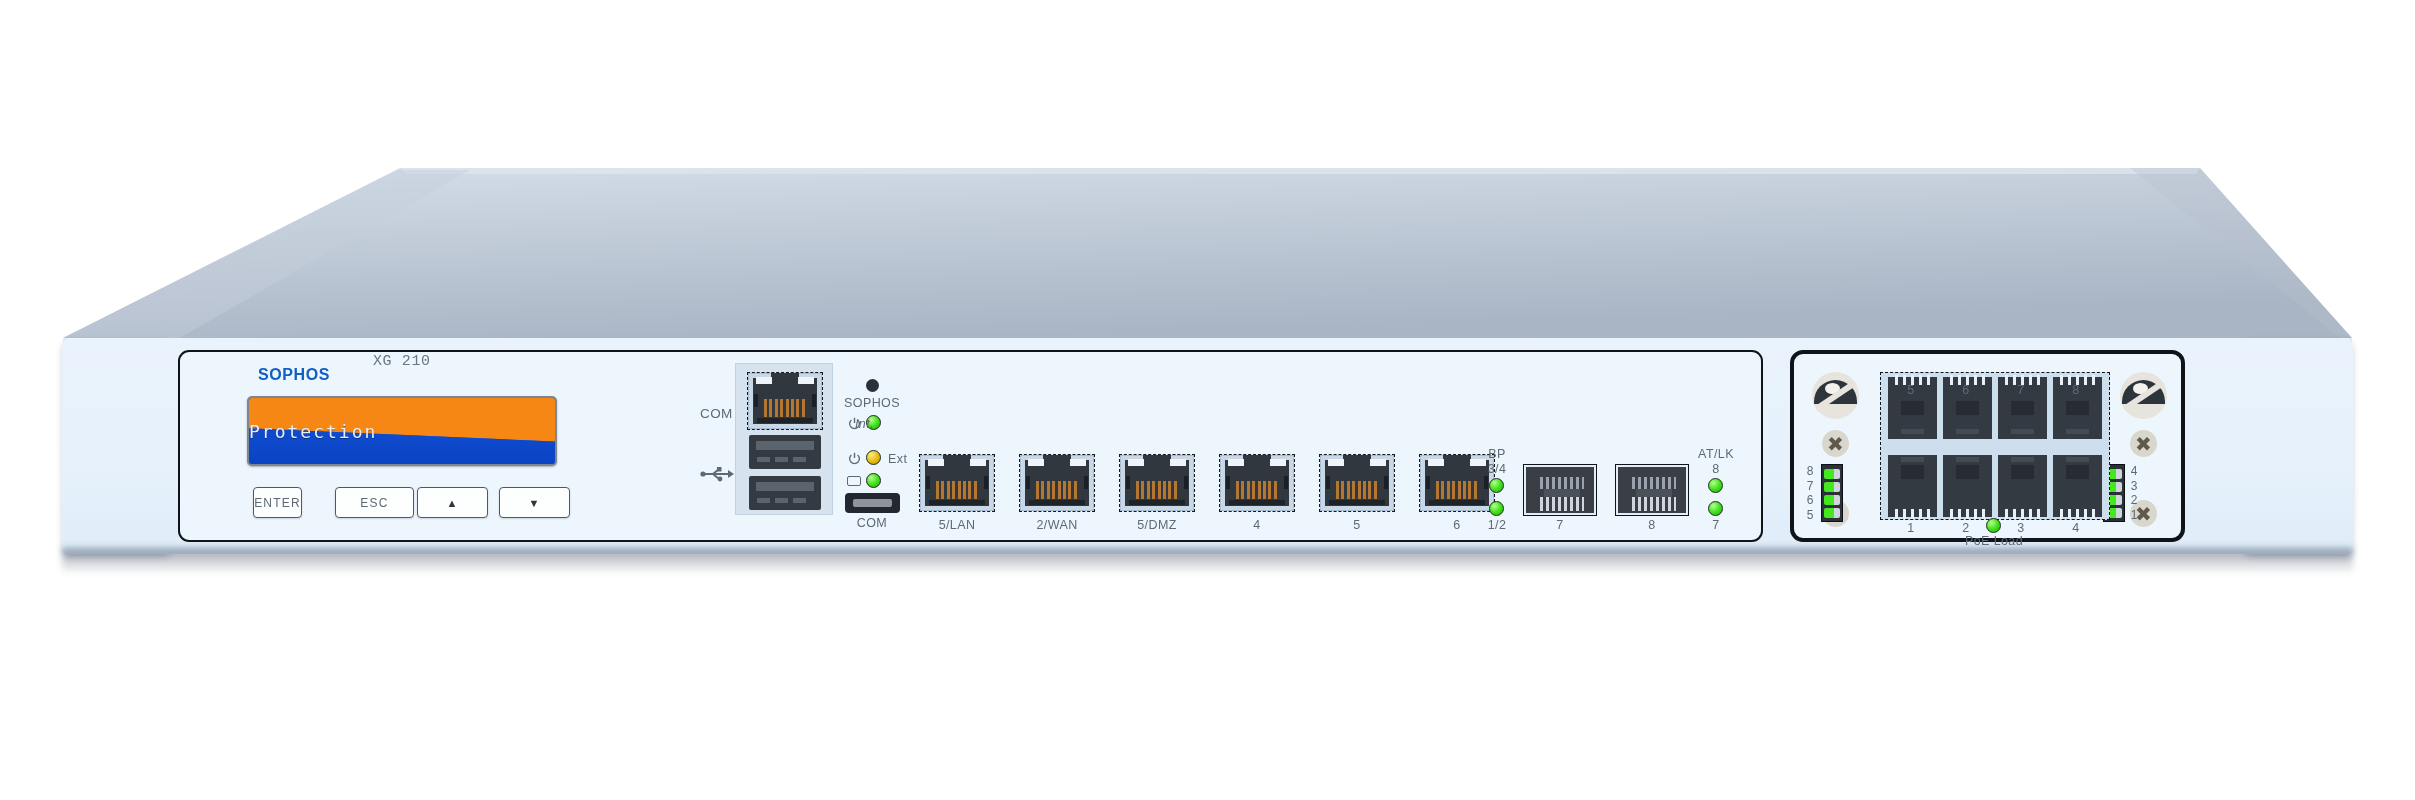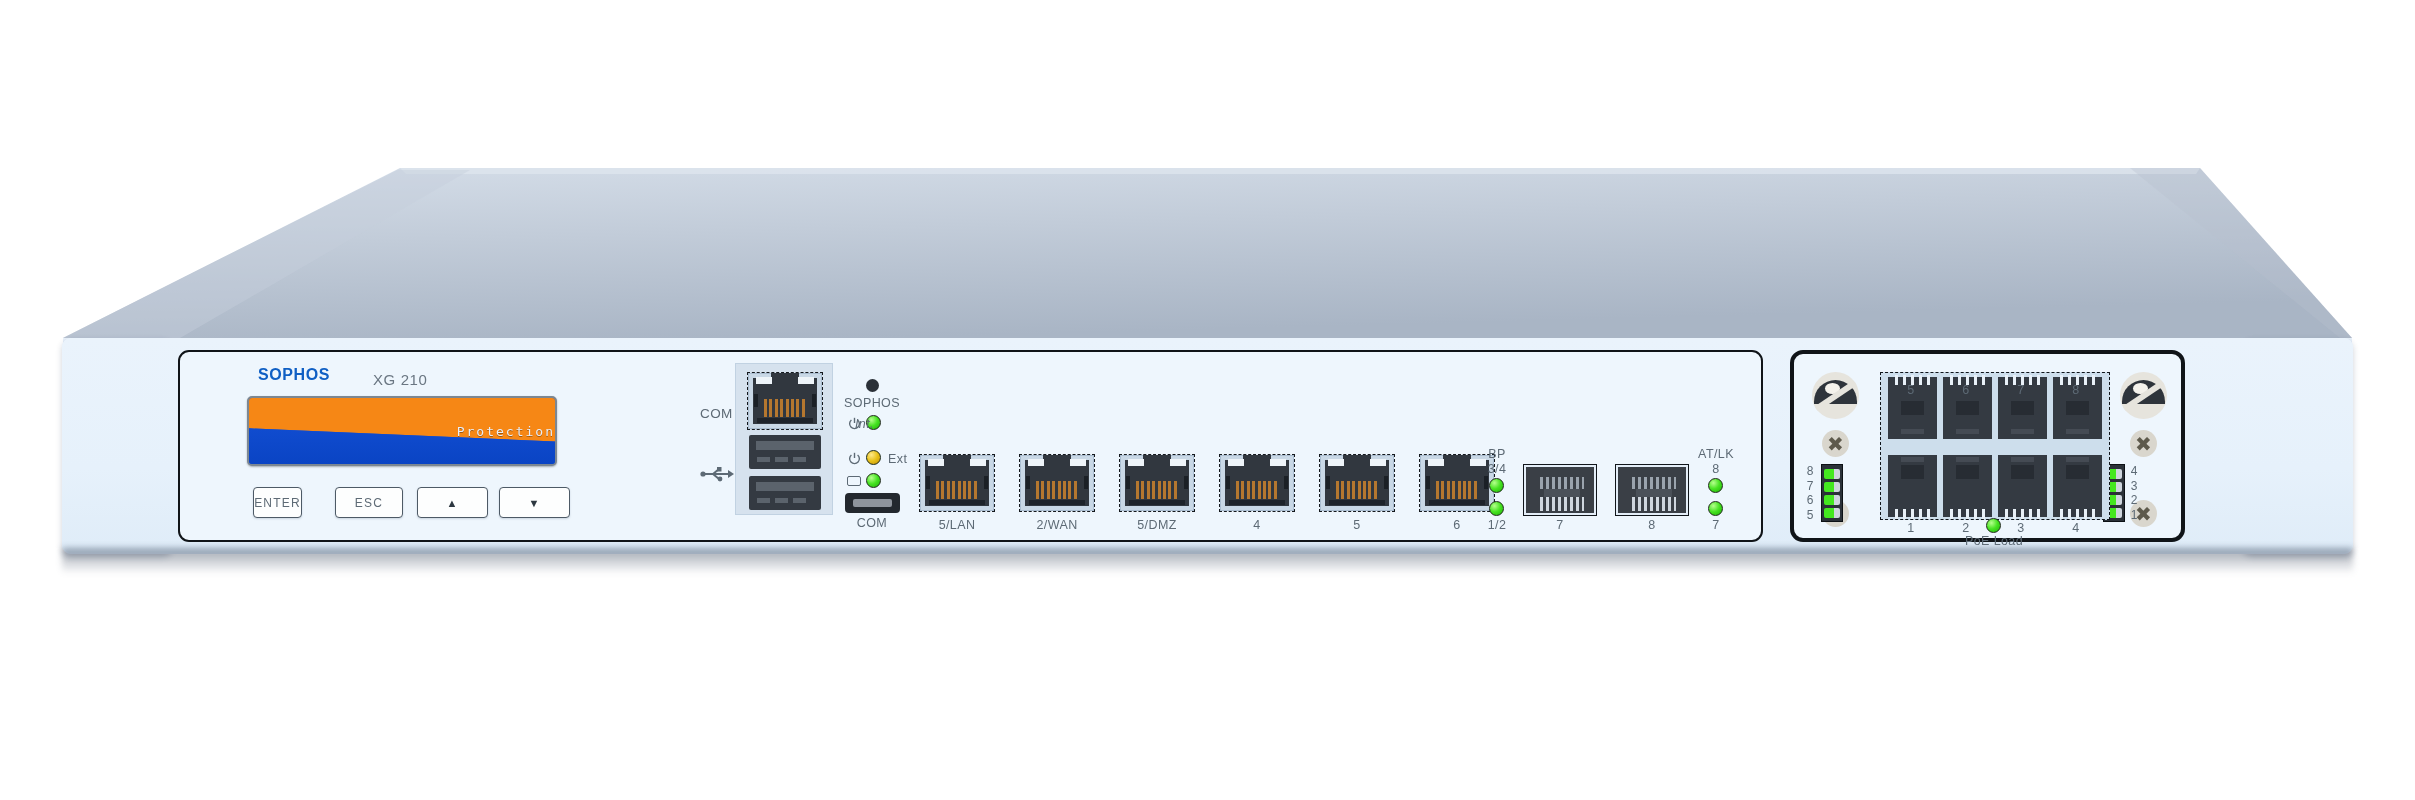--- a/index.html
+++ b/index.html
@@ -62,57 +62,57 @@
     white-space:nowrap; font-family:"Liberation Sans", sans-serif;
   }
   .lbl.c{ transform:translateX(-50%); text-align:center; }
 
   
   .logo{
     position:absolute; left:258px; top:366px;
     font-size:16px; font-weight:700; letter-spacing:.6px; color:#0f5fc4;
   }
   .model{
-    position:absolute; left:373px; top:371px;
-    font-size:15px; color:#6a7682; letter-spacing:.6px;
+    position:absolute; left:373px; top:353px;
+    font-size:15px; color:#6a7682; letter-spacing:.6px;font-family:Liberation Mono, monospace;
   }
 
   
   .lcd{
     position:absolute; left:247px; top:396px; width:310px; height:70px;
     border:2.5px solid #7c8792; border-radius:5px; overflow:hidden;
     background:#1f57d0; box-shadow:0 1px 2px rgba(0,0,0,.3);
   }
   .lcd .orange{
     position:absolute; left:0; top:0; width:100%; height:100%;
     background:#f68715;
     clip-path:polygon(0 0,100% 0,100% 66%,0 46%);
   }
   .lcd .blue{
     position:absolute; left:0; top:0; width:100%; height:100%;
     background:linear-gradient(180deg,#1552d8,#0a44c4);
     clip-path:polygon(0 46%,100% 66%,100% 100%,0 100%);
   }
   .lcd .txt{
     position:absolute; left:0; right:0; top:50%; transform:translateY(-50%);
-    text-align:right; color:#e8eef8; font-size:13px; letter-spacing:2px;
+    text-align:left; color:#e8eef8; font-size:18px; letter-spacing:2px;
     font-family:"DejaVu Sans Mono", monospace;
     text-shadow:0 1px 0 rgba(0,0,0,.35);
   }
 
   
   .key{
     position:absolute; top:487px; height:31px;
     background:#fdfefe; border:1.6px solid #4d5a66; border-radius:4px;
     display:flex; align-items:center; justify-content:center;
     color:#5d6a75; font-size:12px; letter-spacing:1.2px;
     box-shadow:0 1px 2px rgba(40,60,90,.18);
   }
   .key.k1{ left:253px; width:49px; }
-  .key.k2{ left:335px; width:68px; }
+  .key.k2{ left:335px; width:79px; }
   .key.k3{ left:417px; width:71px; }
   .key.k4{ left:499px; width:71px; }
   .key .tri{ font-size:11px; color:#2c3740; }
 
   
   .iogroup{
     position:absolute; left:735px; top:363px; width:98px; height:152px;
     background:#d6e2ee; border:1.5px solid #c1d2e2;
   }
   .rj-com{

